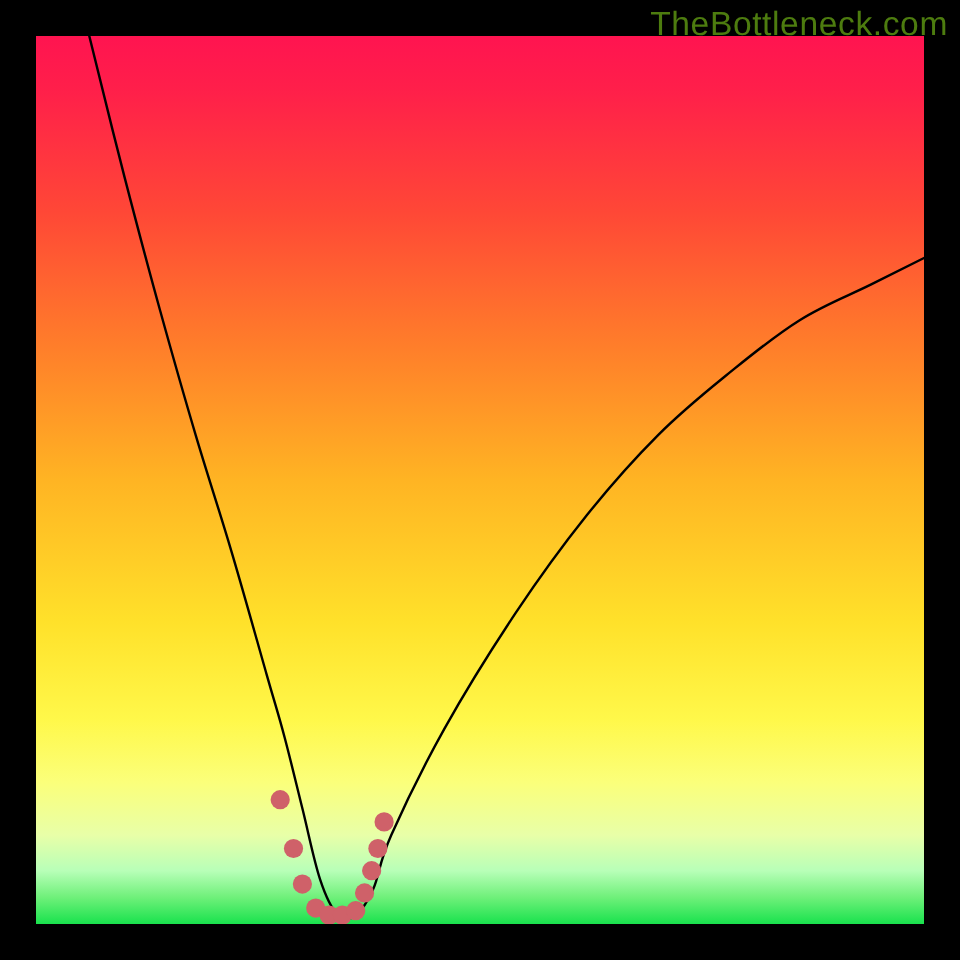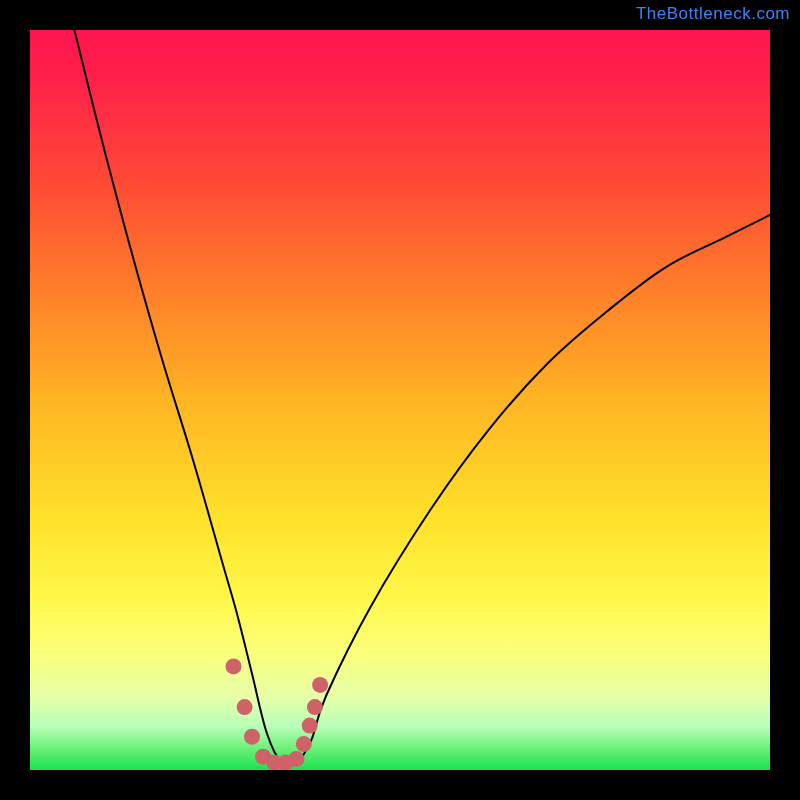--- a/index.html
+++ b/index.html
@@ -14,22 +14,22 @@
   .frame {
     position: relative;
     width: 800px;
     height: 800px;
     background: #000000;
   }
   .watermark {
     position: absolute;
     top: 4px;
     right: 10px;
-    color: #3b82f6;
-    font-size: 17px;
+    color: #4d7c0f;
+    font-size: 28px;
     font-weight: 500;
     letter-spacing: 0.5px;
     z-index: 10;
   }
   .plot-area {
     position: absolute;
     left: 30px;
     top: 30px;
     width: 740px;
     height: 740px;

